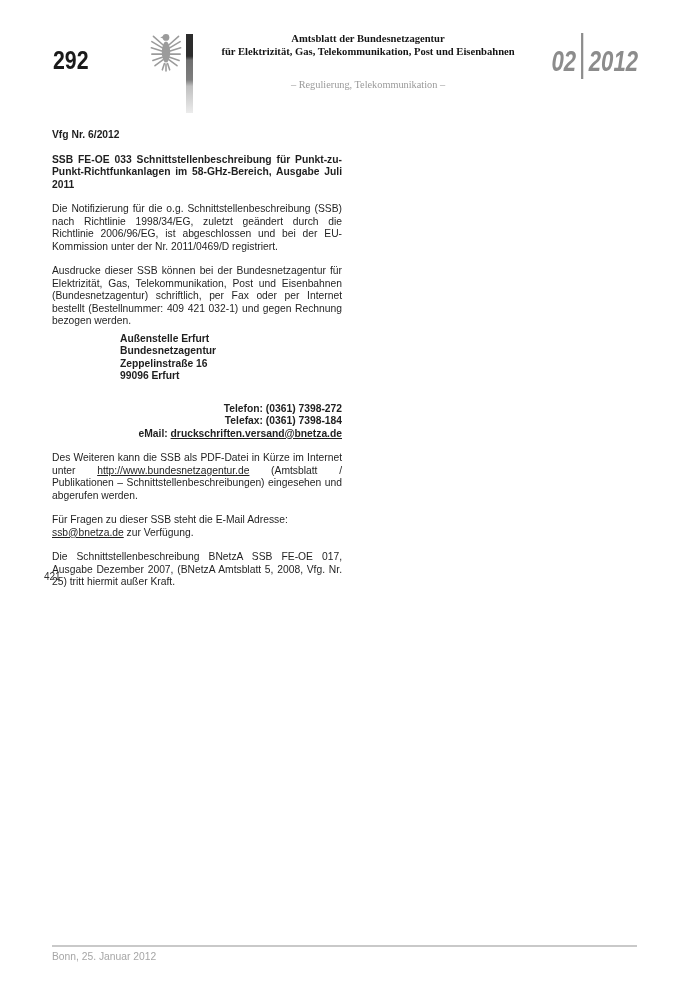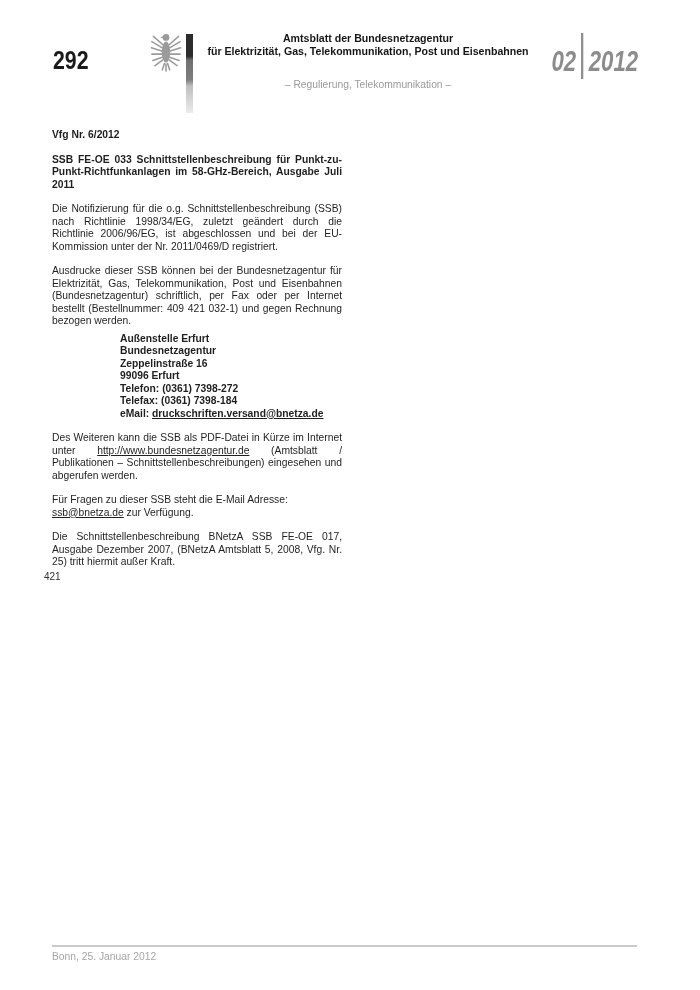--- a/index.html
+++ b/index.html
@@ -5,38 +5,38 @@
   html,body{margin:0;padding:0;background:#ffffff;}
   .page{position:relative;width:700px;height:990px;background:#ffffff;overflow:hidden;
         font-family:"Liberation Sans","DejaVu Sans",sans-serif;color:#1f1f1f;}
 
   
   .pagenum{position:absolute;left:53px;top:45px;font-size:26px;font-weight:bold;color:#1a1a1a;
            transform:scaleX(.82);transform-origin:left top;letter-spacing:0;}
   .eagle{position:absolute;left:150px;top:29px;}
   .logo-bar{position:absolute;left:186px;top:34px;width:7px;height:79px;
             background:linear-gradient(#2c2c2c 0,#2c2c2c 28%,#6f6f6f 33%,#7e7e7e 58%,#bfbfbf 66%,#ececec 100%);}
-  .masthead{position:absolute;left:168px;top:32px;width:400px;text-align:center;}
+  .masthead{position:absolute;left:168px;top:32px;width:400px;text-align:center;font-family:Liberation Serif, serif;}
   .masthead .t1,.masthead .t2{font-size:10.6px;font-weight:bold;line-height:13px;color:#161616;}
   .masthead .t3{margin-top:21px;font-size:10.3px;color:#9a9a9a;}
   .issue{position:absolute;right:62px;top:33px;display:flex;align-items:flex-end;height:46px;
          font-size:30px;font-weight:bold;font-style:italic;color:#8c8c8c;
          transform:scaleX(.74);transform-origin:right bottom;}
   .issue .num{line-height:1;padding-bottom:3px;}
   .issue-divider{width:3px;height:46px;background:#8c8c8c;margin:0 7px;align-self:flex-start;}
 
   
   .col{position:absolute;left:52px;top:117px;width:290px;font-size:10.3px;line-height:12.5px;hyphens:manual;}
   .col p{margin:12px 0 5px 0;}
   .just{text-align:justify;}
   .b{font-weight:bold;}
   p.vfg{margin-bottom:10px;}
   p.intro{margin-bottom:6px;}
   .address{margin:0 0 5px 68px;font-weight:bold;}
-  .address .contact{margin-top:0;}
+  .address .contact{margin-top:20px;text-align:right;}
   .u{text-decoration:underline;}
 
   .item-number{position:absolute;left:44px;top:571px;font-size:10px;color:#303030;}
 
   
   .rule{position:absolute;left:52px;top:945px;width:585px;height:2px;background:#c9c9c9;}
   .date{position:absolute;left:52px;top:951px;width:585px;text-align:left;font-size:10.3px;color:#a6a6a6;}
 </style>
 </head>
 <body>

